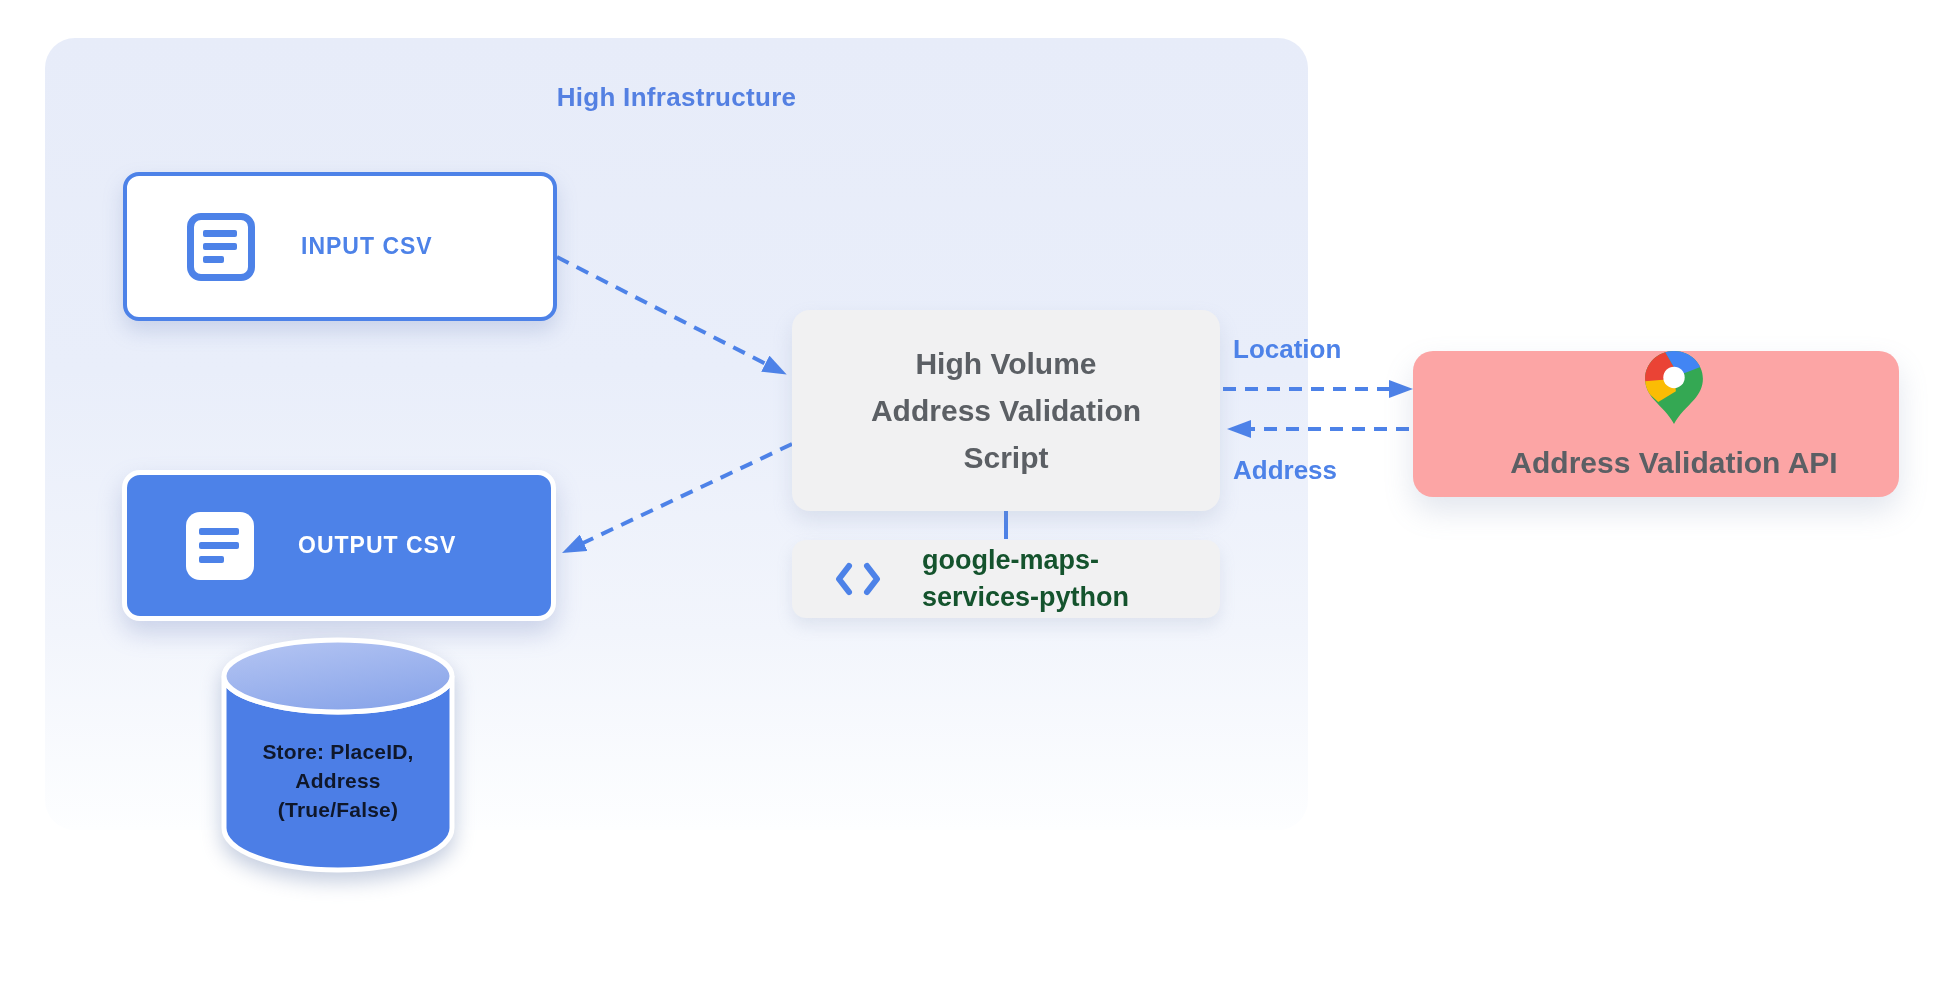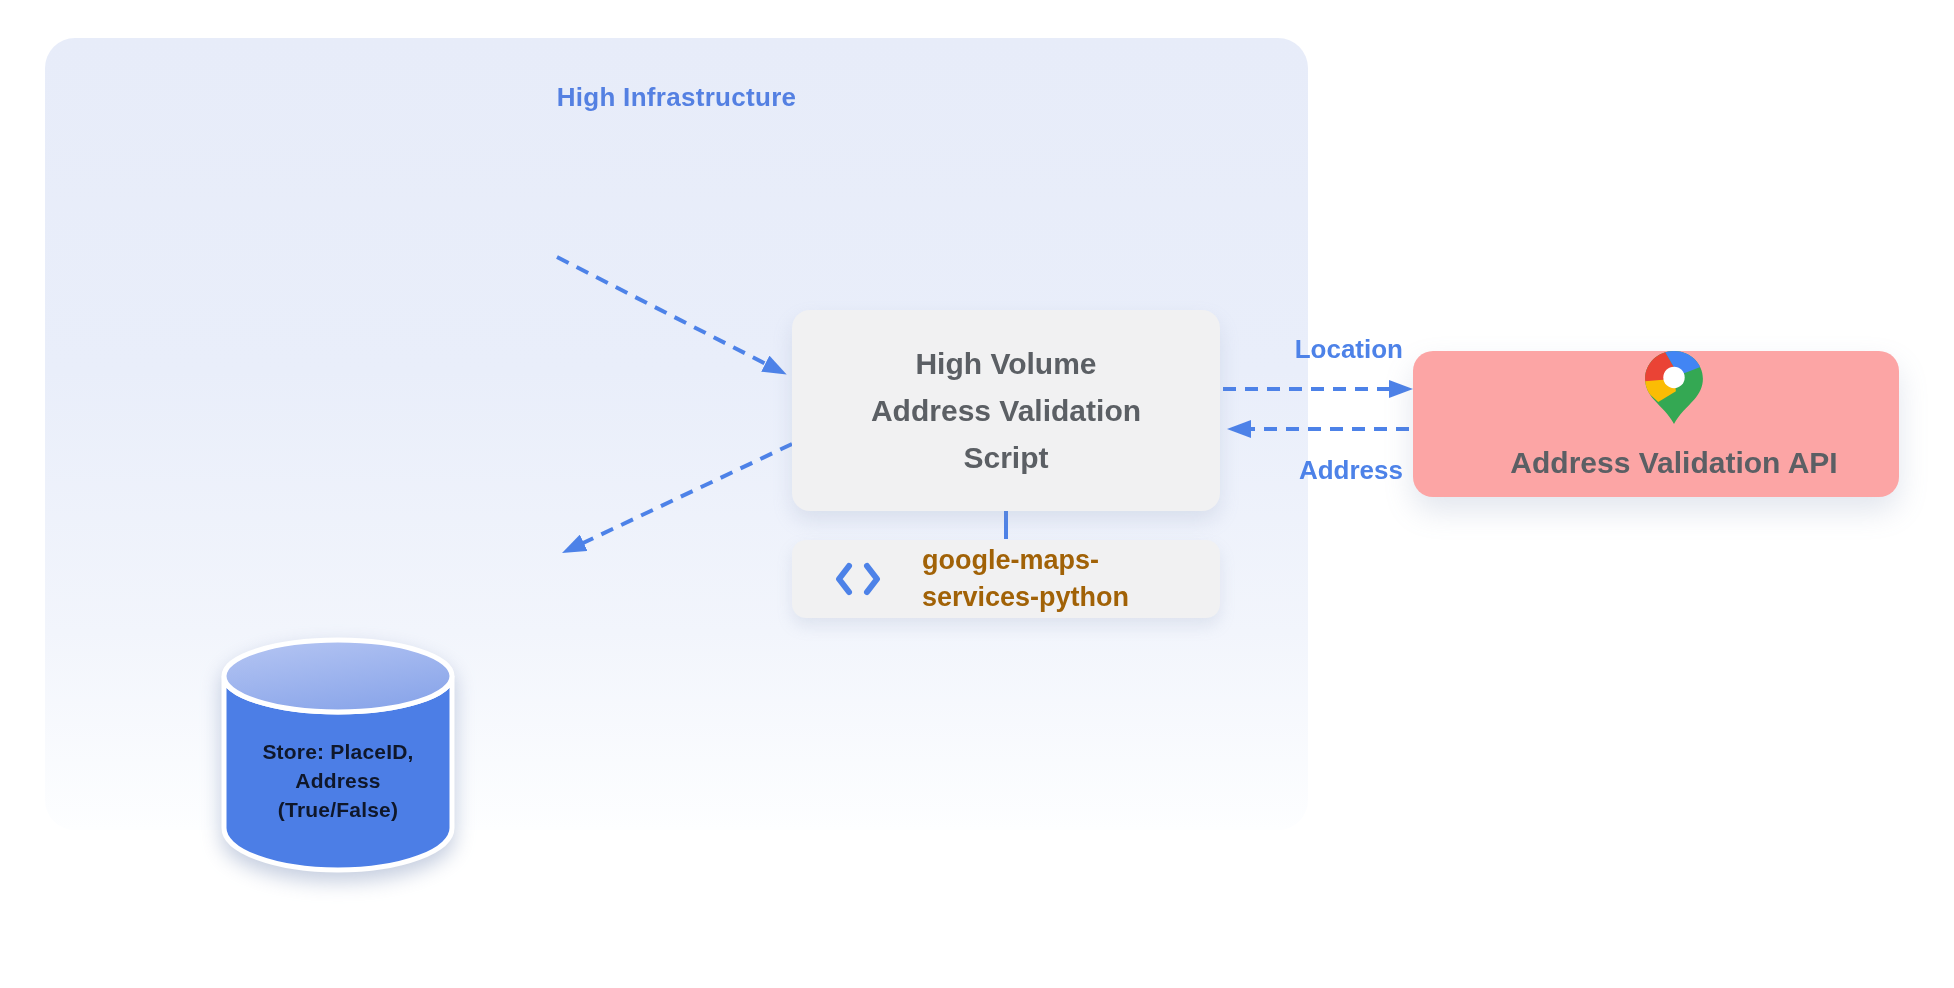--- a/index.html
+++ b/index.html
@@ -47,39 +47,39 @@
     left:792px;top:310px;width:428px;height:201px;background:#F1F1F2;border-radius:18px;
     box-shadow:0 10px 20px rgba(135,150,185,.20);
     justify-content:center;text-align:center;align-items:center;
   }
   .script-text{font-size:30px;font-weight:bold;color:#5B5F64;line-height:47px;white-space:pre-line;}
   .library-node{
     left:792px;top:540px;width:428px;height:78px;background:#F1F1F2;border-radius:14px;
     box-shadow:0 8px 16px rgba(135,150,185,.18);
     padding-left:42px;gap:40px;
   }
-  .library-text{font-size:27px;font-weight:bold;color:#a16207;line-height:37px;white-space:pre-line;text-align:left;}
+  .library-text{font-size:27px;font-weight:bold;color:#14532d;line-height:37px;white-space:pre-line;text-align:left;}
   
   .api-node{
     left:1413px;top:351px;width:486px;height:146px;background:#fca5a5;border-radius:20px;
     box-shadow:0 14px 30px rgba(110,130,170,.20);
     padding-left:36px;gap:22px;flex-direction:column;
   }
   .api-text{font-size:30px;font-weight:bold;color:#5B5F64;}
   
   .cylinder{position:absolute;left:218px;top:636px;width:240px;height:240px;}
   .cyl-svg{filter:drop-shadow(0 9px 10px rgba(125,145,185,.45));}
   .cyl-text{
     position:absolute;left:0;right:0;top:101px;text-align:center;color:#0f172a;
     font-size:21px;font-weight:bold;line-height:29px;white-space:pre-line;letter-spacing:.2px;
   }
   
   .edges{position:absolute;left:0;top:0;pointer-events:none;}
   .edge-label{
-    position:absolute;width:170px;text-align:right;
+    position:absolute;width:170px;text-align:left;
     font-size:26px;font-weight:600;color:#4D82E8;
   }
   .label-location{left:1233px;top:334px;}
   .label-placeid{left:1233px;top:455px;}
 </style>
 </head>
 <body>
 
 <div class="canvas">
 
@@ -93,21 +93,37 @@
         <path d="M0,0 L24,9 L0,18 Z" fill="#4D82E8"></path>
       </marker>
     </defs>
     <line x1="557" y1="257" x2="768" y2="365" stroke="#4D82E8" stroke-width="4" stroke-dasharray="13 9" marker-end="url(#ah)"></line>
     <line x1="792" y1="444" x2="581" y2="544" stroke="#4D82E8" stroke-width="4" stroke-dasharray="13 9" marker-end="url(#ah)"></line>
     <line x1="1223" y1="389" x2="1392" y2="389" stroke="#4D82E8" stroke-width="4" stroke-dasharray="13 9" marker-end="url(#ah)"></line>
     <line x1="1409" y1="429" x2="1248" y2="429" stroke="#4D82E8" stroke-width="4" stroke-dasharray="13 9" marker-end="url(#ah)"></line>
     <line x1="1006" y1="511" x2="1006" y2="539" stroke="#4D82E8" stroke-width="4"></line>
   </svg>
 
+  <div class="node input-node">
+    <span class="doc-icon doc-outline">
+      <span class="bar b1"></span>
+        <span class="bar b2"></span>
+        <span class="bar b3"></span>
+    </span>
+    <span class="node-label">INPUT CSV</span>
+  </div>
 
+  <div class="node output-node">
+    <span class="doc-icon doc-filled">
+      <span class="bar b1"></span>
+        <span class="bar b2"></span>
+        <span class="bar b3"></span>
+    </span>
+    <span class="node-label">OUTPUT CSV</span>
+  </div>
 
   <div class="cylinder">
     <svg class="cyl-svg" width="240" height="240" viewBox="0 0 240 240">
       <defs>
         <linearGradient id="topGrad" x1="0" y1="0" x2="0.5" y2="1">
           <stop offset="0" stop-color="#B6C6F3"></stop>
           <stop offset="1" stop-color="#8CA7EA"></stop>
         </linearGradient>
       </defs>
       <path d="M6,40 L6,192 A114,42 0 0 0 234,192 L234,40 A114,36 0 0 1 6,40 Z" fill="#4C7EE6" stroke="#ffffff" stroke-width="5"></path>

